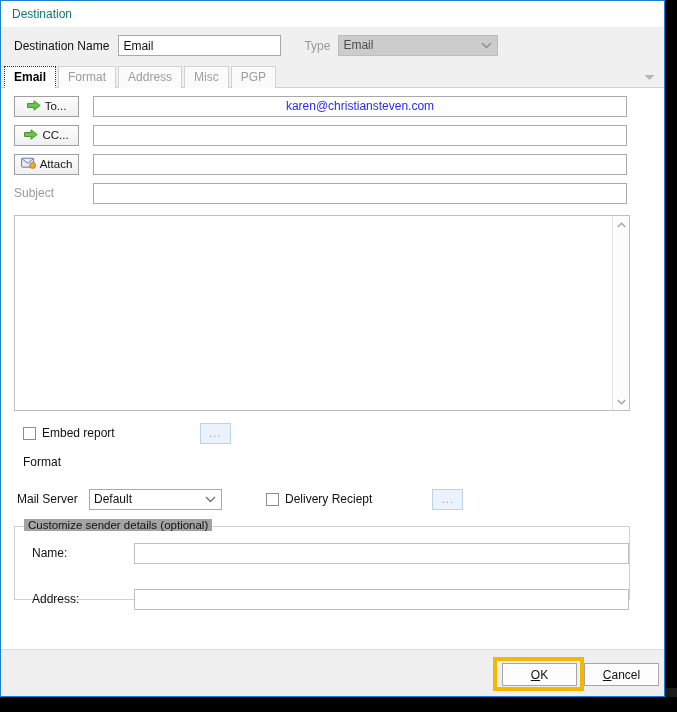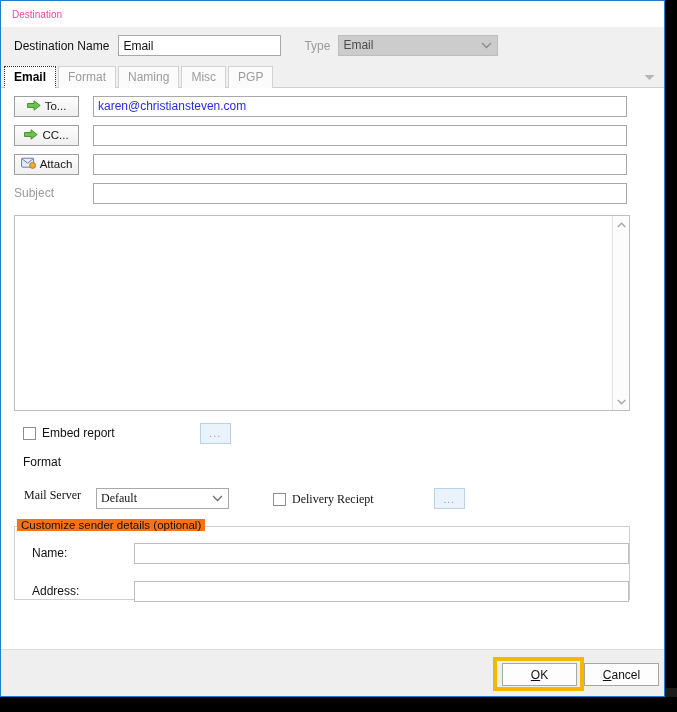--- a/index.html
+++ b/index.html
@@ -67,22 +67,22 @@
   #title-bar {
     height: 26px;
     background: #ffffff;
     display: flex;
     align-items: center;
     padding: 0 0 0 11px;
     box-sizing: border-box;
     flex: none;
   }
   #title-bar .title-text {
-    font-size: 10px;
-    color: #ec4899;
+    font-size: 12px;
+    color: #0f766e;
   }
 
   
   #header-row {
     height: 37px;
     background: #f0f0f0;
     display: flex;
     align-items: center;
     padding: 0 10px 0 13px;
     box-sizing: border-box;
@@ -223,20 +223,21 @@
   .lbl-plain {
     width: 65px;
     font-size: 12px;
     color: #9a9a9a;
     flex: none;
   }
   .addr-input {
     margin-left: 14px;
     width: 534px;
     height: 21px;
+    text-align: center;
   }
 
   
   .arrow-icon { display: block; }
   .mail-icon { display: block; }
 
   
   #message-area-wrap {
     margin: 11px 0 0 13px;
     width: 616px;
@@ -314,23 +315,23 @@
     display: flex;
     align-items: center;
     margin: 8px 0 0 22px;
     height: 22px;
   }
   #format-row .lbl { width: 72px; font-size: 12px; color: #111; flex: none; }
   #format-combo { width: 133px; }
 
   #mailserver-row {
     display: flex;
-    margin: 15px 0 0 23px;
+    align-items: center;
+    margin: 15px 0 0 16px;
     height: 22px;
-    font-family: Liberation Serif, serif;
   }
   #mailserver-row .lbl { width: 72px; font-size: 12px; color: #111; flex: none; }
   #mailserver-combo { width: 133px; }
   #delivery-chk-wrap {
     display: flex;
     align-items: center;
     margin-left: 11px;
     padding-left: 33px;
   }
   #mailserver-dots { margin-left: 60px; }
@@ -340,36 +341,36 @@
     position: relative;
     margin: 16px 0 0 13px;
     width: 616px;
     height: 74px;
     border: 1px solid #d0d0d0;
     box-sizing: border-box;
   }
   #sender-group .group-title {
     position: absolute;
     top: -8px;
-    left: 2px;
-    background: #f97316;
+    left: 9px;
+    background: #a3a3a3;
     padding: 0 4px;
     font-size: 11.5px;
     color: #111;
     text-align: center;
   }
   .sender-row {
     display: flex;
     align-items: center;
     padding-left: 17px;
     height: 22px;
     gap: 40px;
   }
   #sender-name-row { margin-top: 15px; }
-  #sender-addr-row { margin-top: 16px; }
+  #sender-addr-row { margin-top: 24px; }
   .sender-row .lbl { width: 62px; font-size: 12px; color: #111; flex: none; }
   .sender-input { width: 527px; height: 21px; border-color: #bfbfbf; }
 
   
   #footer-bar {
     height: 46px;
     background: #efefef;
     border-top: 1px solid #dcdcdc;
     position: relative;
     flex: none;
@@ -433,21 +434,21 @@
         <svg width="11" height="7" viewBox="0 0 11 7">
             <path d="M1 1 L5.5 5.5 L10 1" fill="none" stroke="#8a8a8a" stroke-width="1.3"></path>
           </svg>
       </span>
     </div>
   </div>
 
   <div id="tab-strip">
     <div class="tab active"><span>Email</span></div>
     <div class="tab"><span>Format</span></div>
-    <div class="tab"><span>Naming</span></div>
+    <div class="tab"><span>Address</span></div>
     <div class="tab"><span>Misc</span></div>
     <div class="tab"><span>PGP</span></div>
     <div id="tab-overflow">
       <svg width="11" height="7" viewBox="0 0 11 7">
           <path d="M0.5 1 L10.5 1 L5.5 6 Z" fill="#b5b5b5"></path>
         </svg>
     </div>
   </div>
 
   <div id="tab-page">

